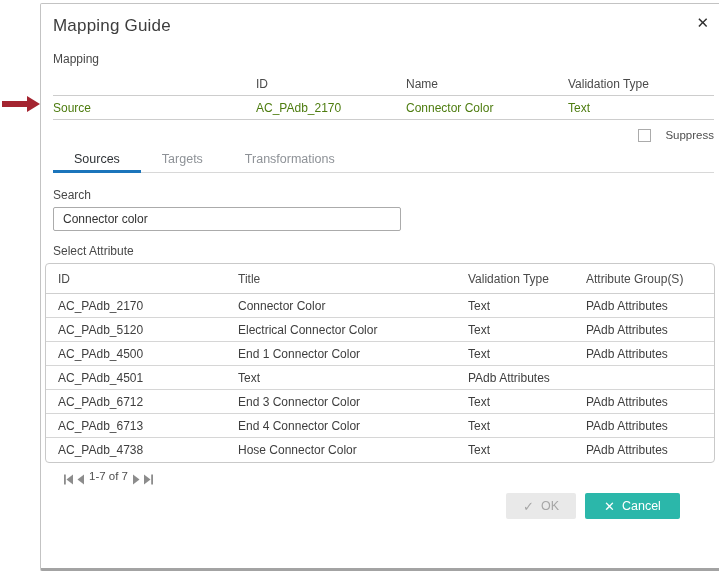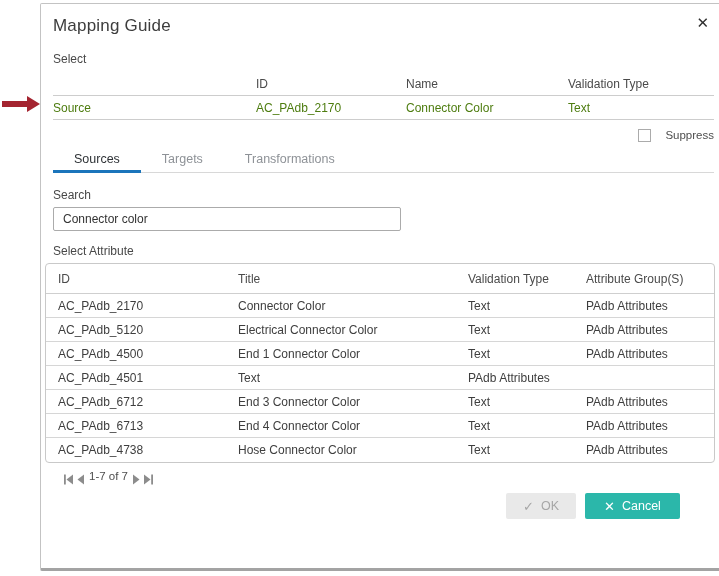--- a/index.html
+++ b/index.html
@@ -107,21 +107,21 @@
   <div class="bar"></div>
   <div class="tip"></div>
 </div>
 
 <div class="dialog">
   <div class="dialog-inner">
 
     <div class="dlg-title">Mapping Guide</div>
     <div class="close-btn">✕</div>
 
-    <div class="section-label">Select</div>
+    <div class="section-label">Mapping</div>
 
     <div class="map-grid">
       <div class="map-row header">
         <div class="cell"></div>
         <div class="cell">ID</div>
         <div class="cell">Name</div>
         <div class="cell">Validation Type</div>
       </div>
       <div class="map-row">
         <div class="cell">Source</div>

